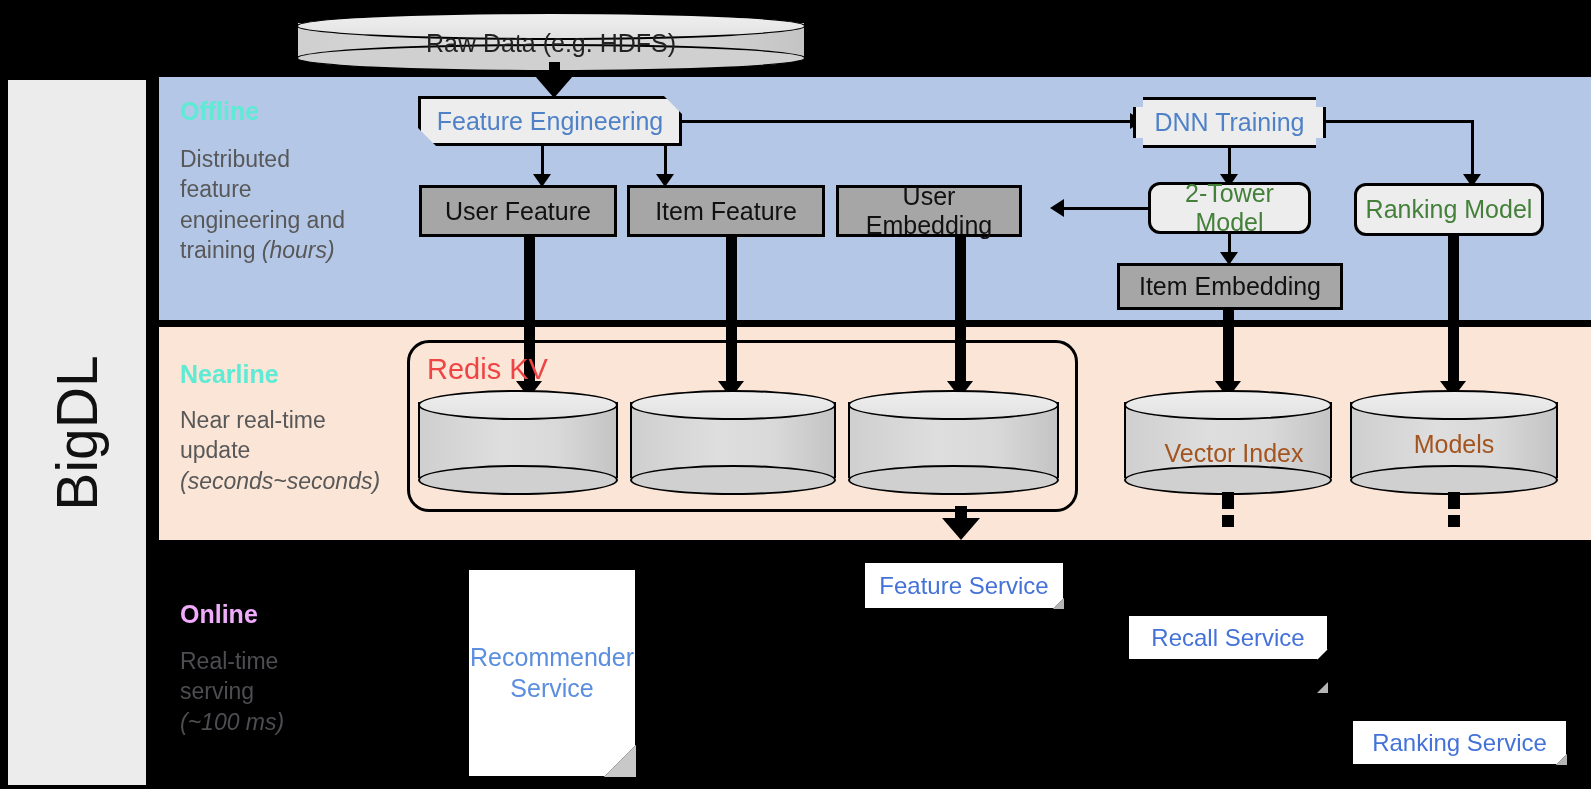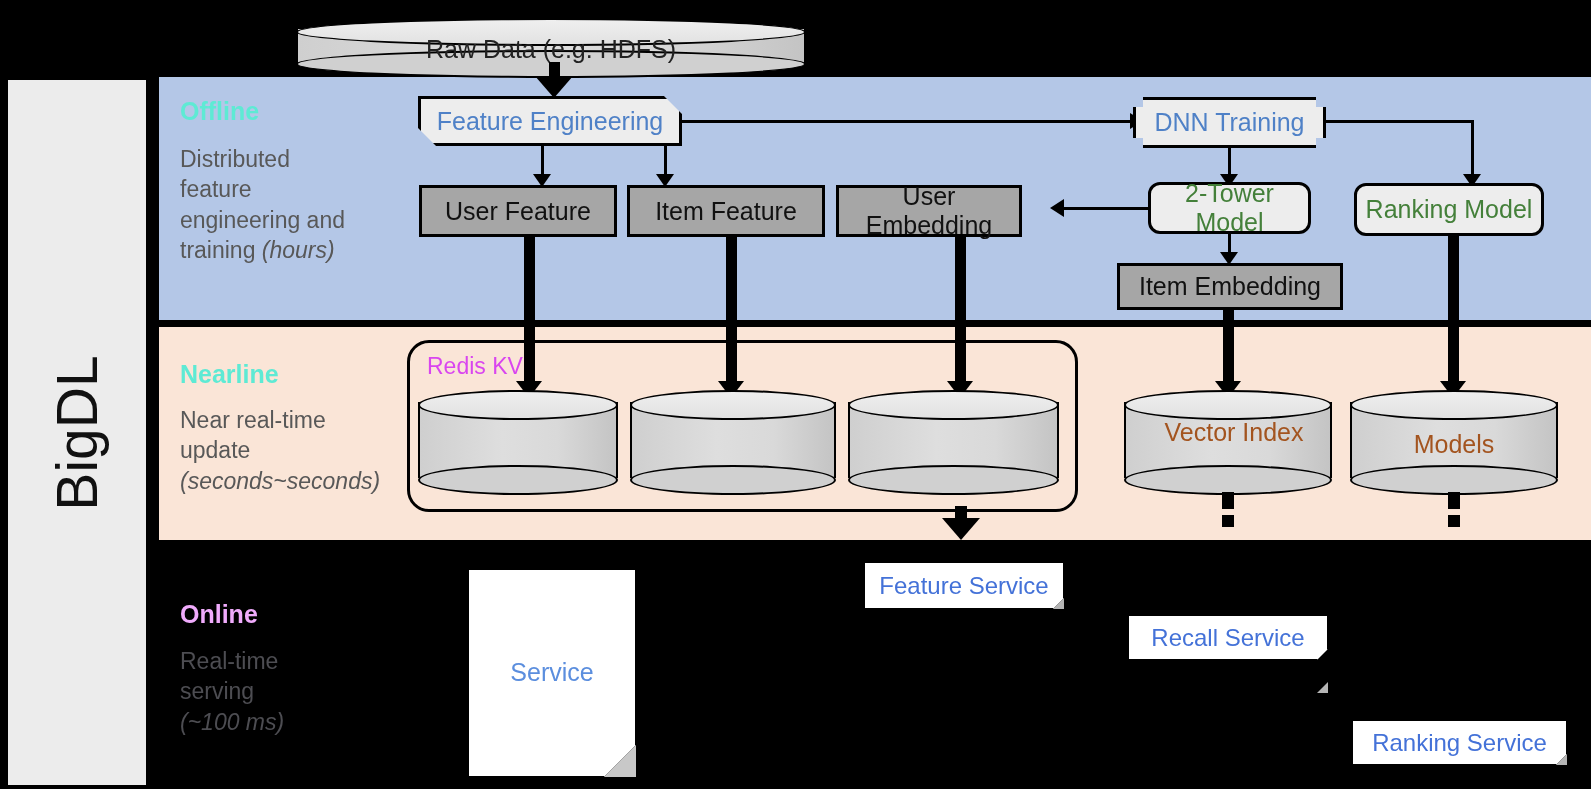--- a/index.html
+++ b/index.html
@@ -75,37 +75,37 @@
   .arrow-d{position:absolute;width:0;height:0;border-left:9px solid transparent;
            border-right:9px solid transparent;border-top:13px solid #000;}
   .arrow-d.fat{border-left-width:19px;border-right-width:19px;border-top-width:22px;}
   .arrow-d.mid{border-left-width:13px;border-right-width:13px;border-top-width:17px;}
   .arrow-l{position:absolute;width:0;height:0;border-top:9px solid transparent;
            border-bottom:9px solid transparent;border-right:14px solid #000;}
   .arrow-r{position:absolute;width:0;height:0;border-top:8px solid transparent;
            border-bottom:8px solid transparent;border-left:13px solid #000;}
 
   .redis-box{position:absolute;border:3px solid #000;border-radius:22px;background:transparent;}
-  .redis-lbl{position:absolute;color:#d946ef;font-size:23px;white-space:nowrap;}
+  .redis-lbl{position:absolute;color:#ef4444;font-size:29px;white-space:nowrap;}
 
   .stub{position:absolute;background:#000;}
 </style>
 </head>
 <body>
 
 <div id="stage">
 
   <div class="band band-offline" style="left:159px;top:77px;width:1432px;height:243px;"></div>
   <div class="band band-nearline" style="left:159px;top:327px;width:1432px;height:213px;"></div>
 
   <div class="sidebar" style="left:6px;top:78px;width:138px;height:705px;">
     <div class="sidebar-label">BigDL</div>
   </div>
 
-  <div class="cyl raw" style="left:296px;top:18px;width:510px;height:58px;">
+  <div class="cyl raw" style="left:296px;top:12px;width:510px;height:58px;">
     <div class="body" style="top:11px;height:36px;"></div>
     <div class="bot" style="top:32px;height:24px;"></div>
     <div class="top" style="top:0px;height:24px;"></div>
     <div class="lbl" style="top:17px;">Raw Data (e.g. HDFS)</div>
   </div>
 
   <div class="ln" style="left:549px;top:62px;width:11px;height:18px;"></div>
   <div class="arrow-d fat" style="left:535px;top:76px;"></div>
 
   <div class="zone-title" style="left:180px;top:97px;">Offline</div>
@@ -199,38 +199,39 @@
   <div class="cyl" style="left:848px;top:390px;width:211px;height:101px;">
     <div class="body" style="top:12px;height:76px;"></div>
     <div class="bot" style="top:75px;height:26px;"></div>
     <div class="top" style="top:0px;height:26px;"></div>
   </div>
 
   <div class="cyl" style="left:1124px;top:390px;width:208px;height:101px;">
     <div class="body" style="top:12px;height:76px;"></div>
     <div class="bot" style="top:75px;height:26px;"></div>
     <div class="top" style="top:0px;height:26px;"></div>
-    <div class="lbl" style="top:28px;padding-left:12px;">Vector Index</div>
+    <div class="lbl" style="top:49px;padding-left:12px;">Vector Index</div>
   </div>
   <div class="cyl" style="left:1350px;top:390px;width:208px;height:101px;">
     <div class="body" style="top:12px;height:76px;"></div>
     <div class="bot" style="top:75px;height:26px;"></div>
     <div class="top" style="top:0px;height:26px;"></div>
     <div class="lbl" style="top:40px;">Models</div>
   </div>
 
   <div class="stub" style="left:1222px;top:492px;width:12px;height:17px;"></div>
   <div class="stub" style="left:1222px;top:515px;width:12px;height:12px;"></div>
   <div class="stub" style="left:1448px;top:492px;width:12px;height:17px;"></div>
   <div class="stub" style="left:1448px;top:515px;width:12px;height:12px;"></div>
 
   <div class="stub" style="left:955px;top:506px;width:12px;height:14px;"></div>
   <div class="arrow-d fat" style="left:942px;top:518px;"></div>
 
   <div class="doc-box box" style="left:468px;top:569px;width:168px;height:208px;flex-direction:column;">
+    <span>Recommender</span>
     <span>Service</span>
   </div>
   <div class="doc-fold" style="left:604px;top:745px;"></div>
 
   <div class="svc-box box" style="left:864px;top:562px;width:200px;height:47px;">
     <span>Feature Service</span>
   </div>
   <div class="svc-fold" style="left:1053px;top:598px;"></div>
 
   <div class="svc-box box" style="left:1128px;top:615px;width:200px;height:45px;">

